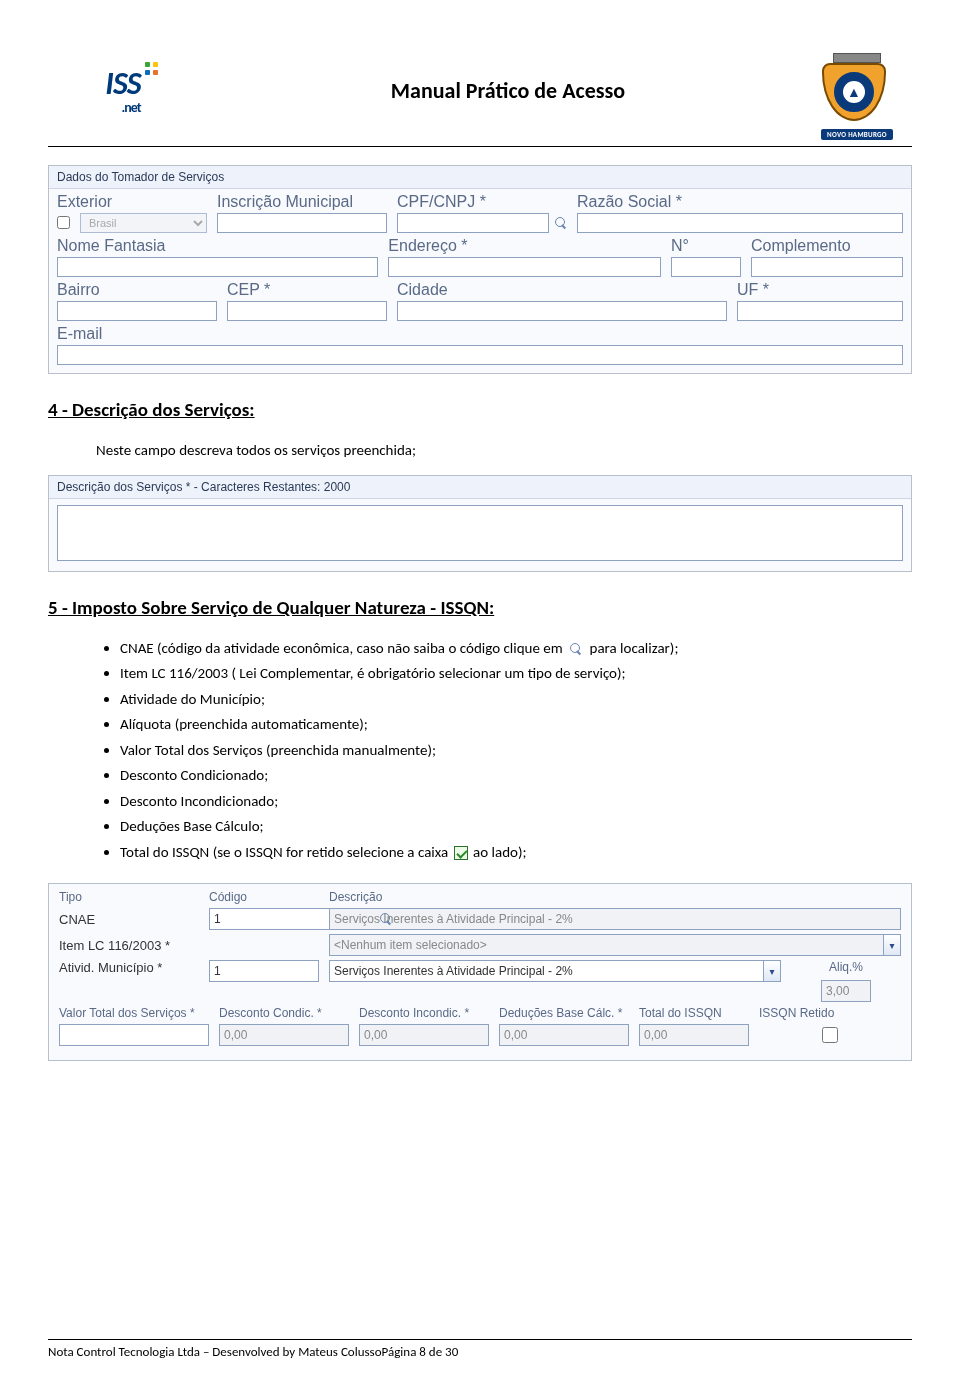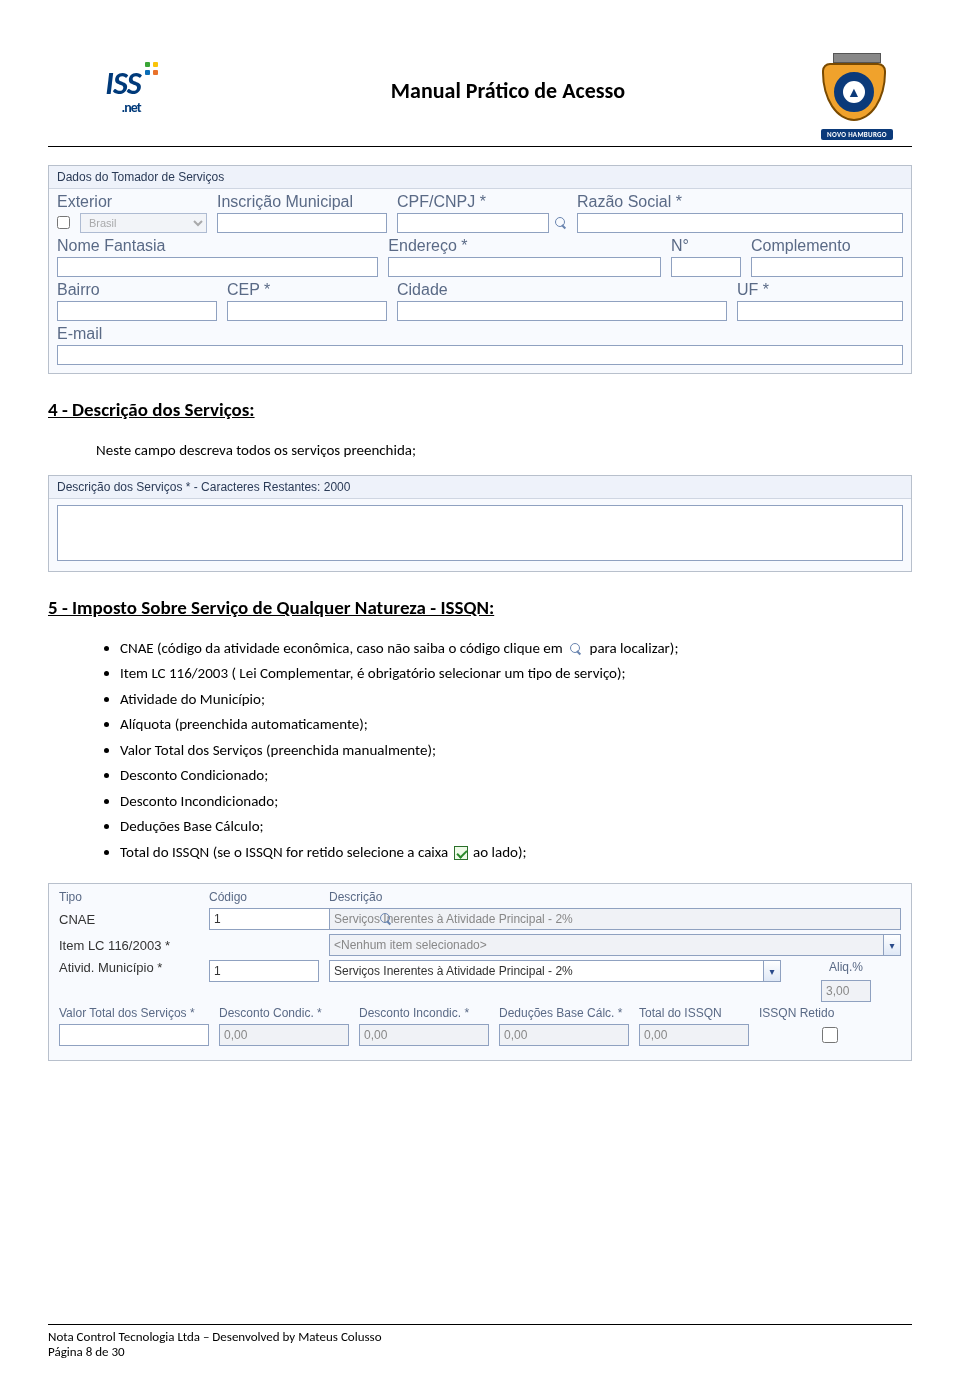--- a/index.html
+++ b/index.html
@@ -246,21 +246,20 @@
   .combo input{flex:1;}
   
   .doc-footer{
     position:absolute;
     left:48px; right:48px; bottom:24px;
     border-top:1px solid #000;
     display:flex;
     justify-content:flex-start;
     font-size:13px;
     padding-top:4px;
-    flex-direction:column;
   }
 </style>
 </head>
 <body>
 
 <div class="page">
 
   <div class="doc-header">
     <div class="logo-left">
       <div class="iss-logo">

